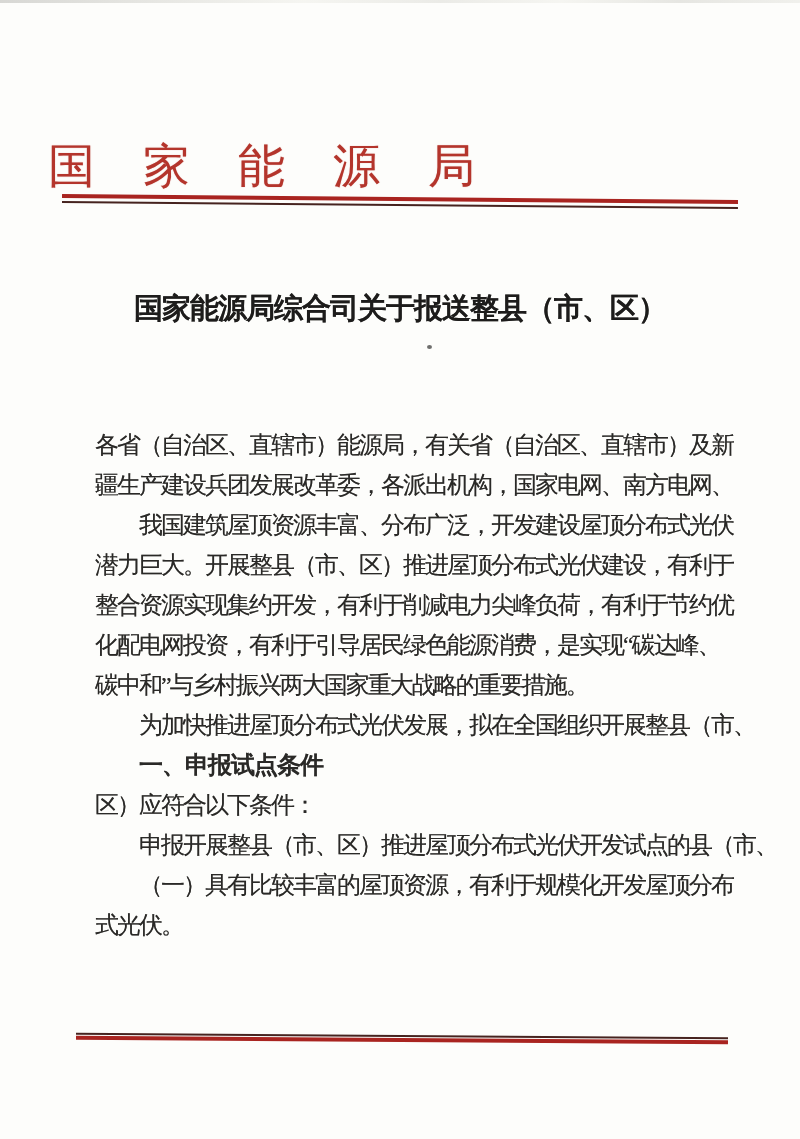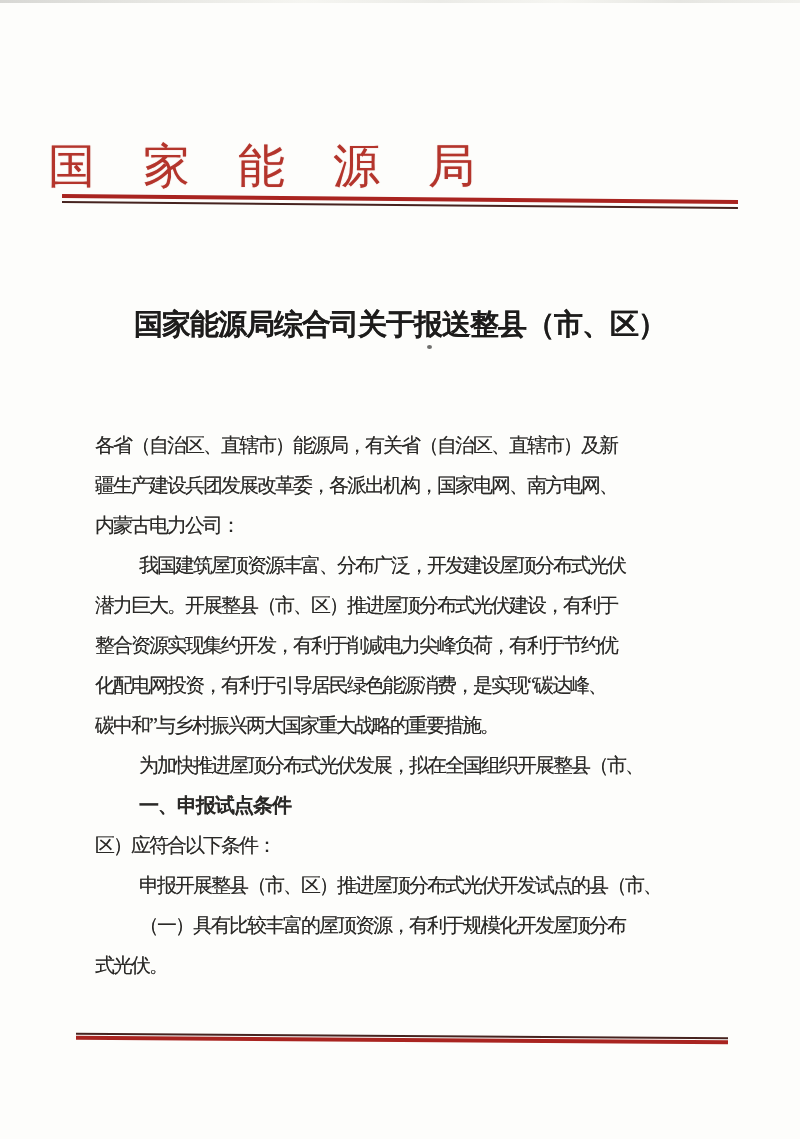--- a/index.html
+++ b/index.html
@@ -35,31 +35,31 @@
   
   .rule { position: absolute; }
   .rule-top { left: 62px; top: 197px; width: 676px; transform: rotate(0.5deg); }
   .rule-top .bar-red  { height: 4px; background: var(--red-rule, #a92420); }
   .rule-top .bar-dark { height: 2px; margin-top: 3px; background: var(--dark-rule, #46231f); }
   .rule-bottom { left: 76px; top: 1035px; width: 652px; transform: rotate(0.4deg); }
   .rule-bottom .bar-dark { height: 2px; background: var(--dark-rule, #46231f); }
   .rule-bottom .bar-red  { height: 4px; margin-top: 1px; background: var(--red-rule, #a92420); }
   
   .title {
-    position: absolute; top: 298px; left: 0; width: 100%;
+    position: absolute; top: 282px; left: 0; width: 100%;
     text-align: center;
     font-weight: bold;
     font-size: 29px; line-height: 52px; letter-spacing: -1px;
     color: #1d1c1b;
     text-shadow: 0 0 .6px rgba(25,25,25,.7);
   }
   
   .doc-body {
     position: absolute; top: 425px; left: 95px;
-    font-size: 20px; line-height: 40px; letter-spacing: -2px;
+    font-size: 24px; line-height: 40px; letter-spacing: -2px;
     white-space: nowrap;
     color: #2a2927;
     text-shadow: 0 0 .6px rgba(42,41,39,.55);
   }
   .line { height: 40px; }
   .ind  { padding-left: 44px; }
   .heading {
     font-family: Liberation Serif, serif;
     font-weight: bold; letter-spacing: -1px;
   }
@@ -88,21 +88,20 @@
   <div class="title">
     <div class="title-line">国家能源局综合司关于报送整县（市、区）</div>
   </div>
 
   <div class="speck"></div>
 
   <div class="doc-body">
 
     <div class="line">各省（自治区、直辖市）能源局，有关省（自治区、直辖市）及新</div>
     <div class="line">疆生产建设兵团发展改革委，各派出机构，国家电网、南方电网、</div>
-    <div class="line">内蒙古电力公司：</div>
 
     <div class="line ind">我国建筑屋顶资源丰富、分布广泛，开发建设屋顶分布式光伏</div>
     <div class="line">潜力巨大。开展整县（市、区）推进屋顶分布式光伏建设，有利于</div>
     <div class="line">整合资源实现集约开发，有利于削减电力尖峰负荷，有利于节约优</div>
     <div class="line">化配电网投资，有利于引导居民绿色能源消费，是实现“碳达峰、</div>
     <div class="line">碳中和”与乡村振兴两大国家重大战略的重要措施。</div>
 
     <div class="line ind">为加快推进屋顶分布式光伏发展，拟在全国组织开展整县（市、</div>
 
     <div class="line ind heading">一、申报试点条件</div>

